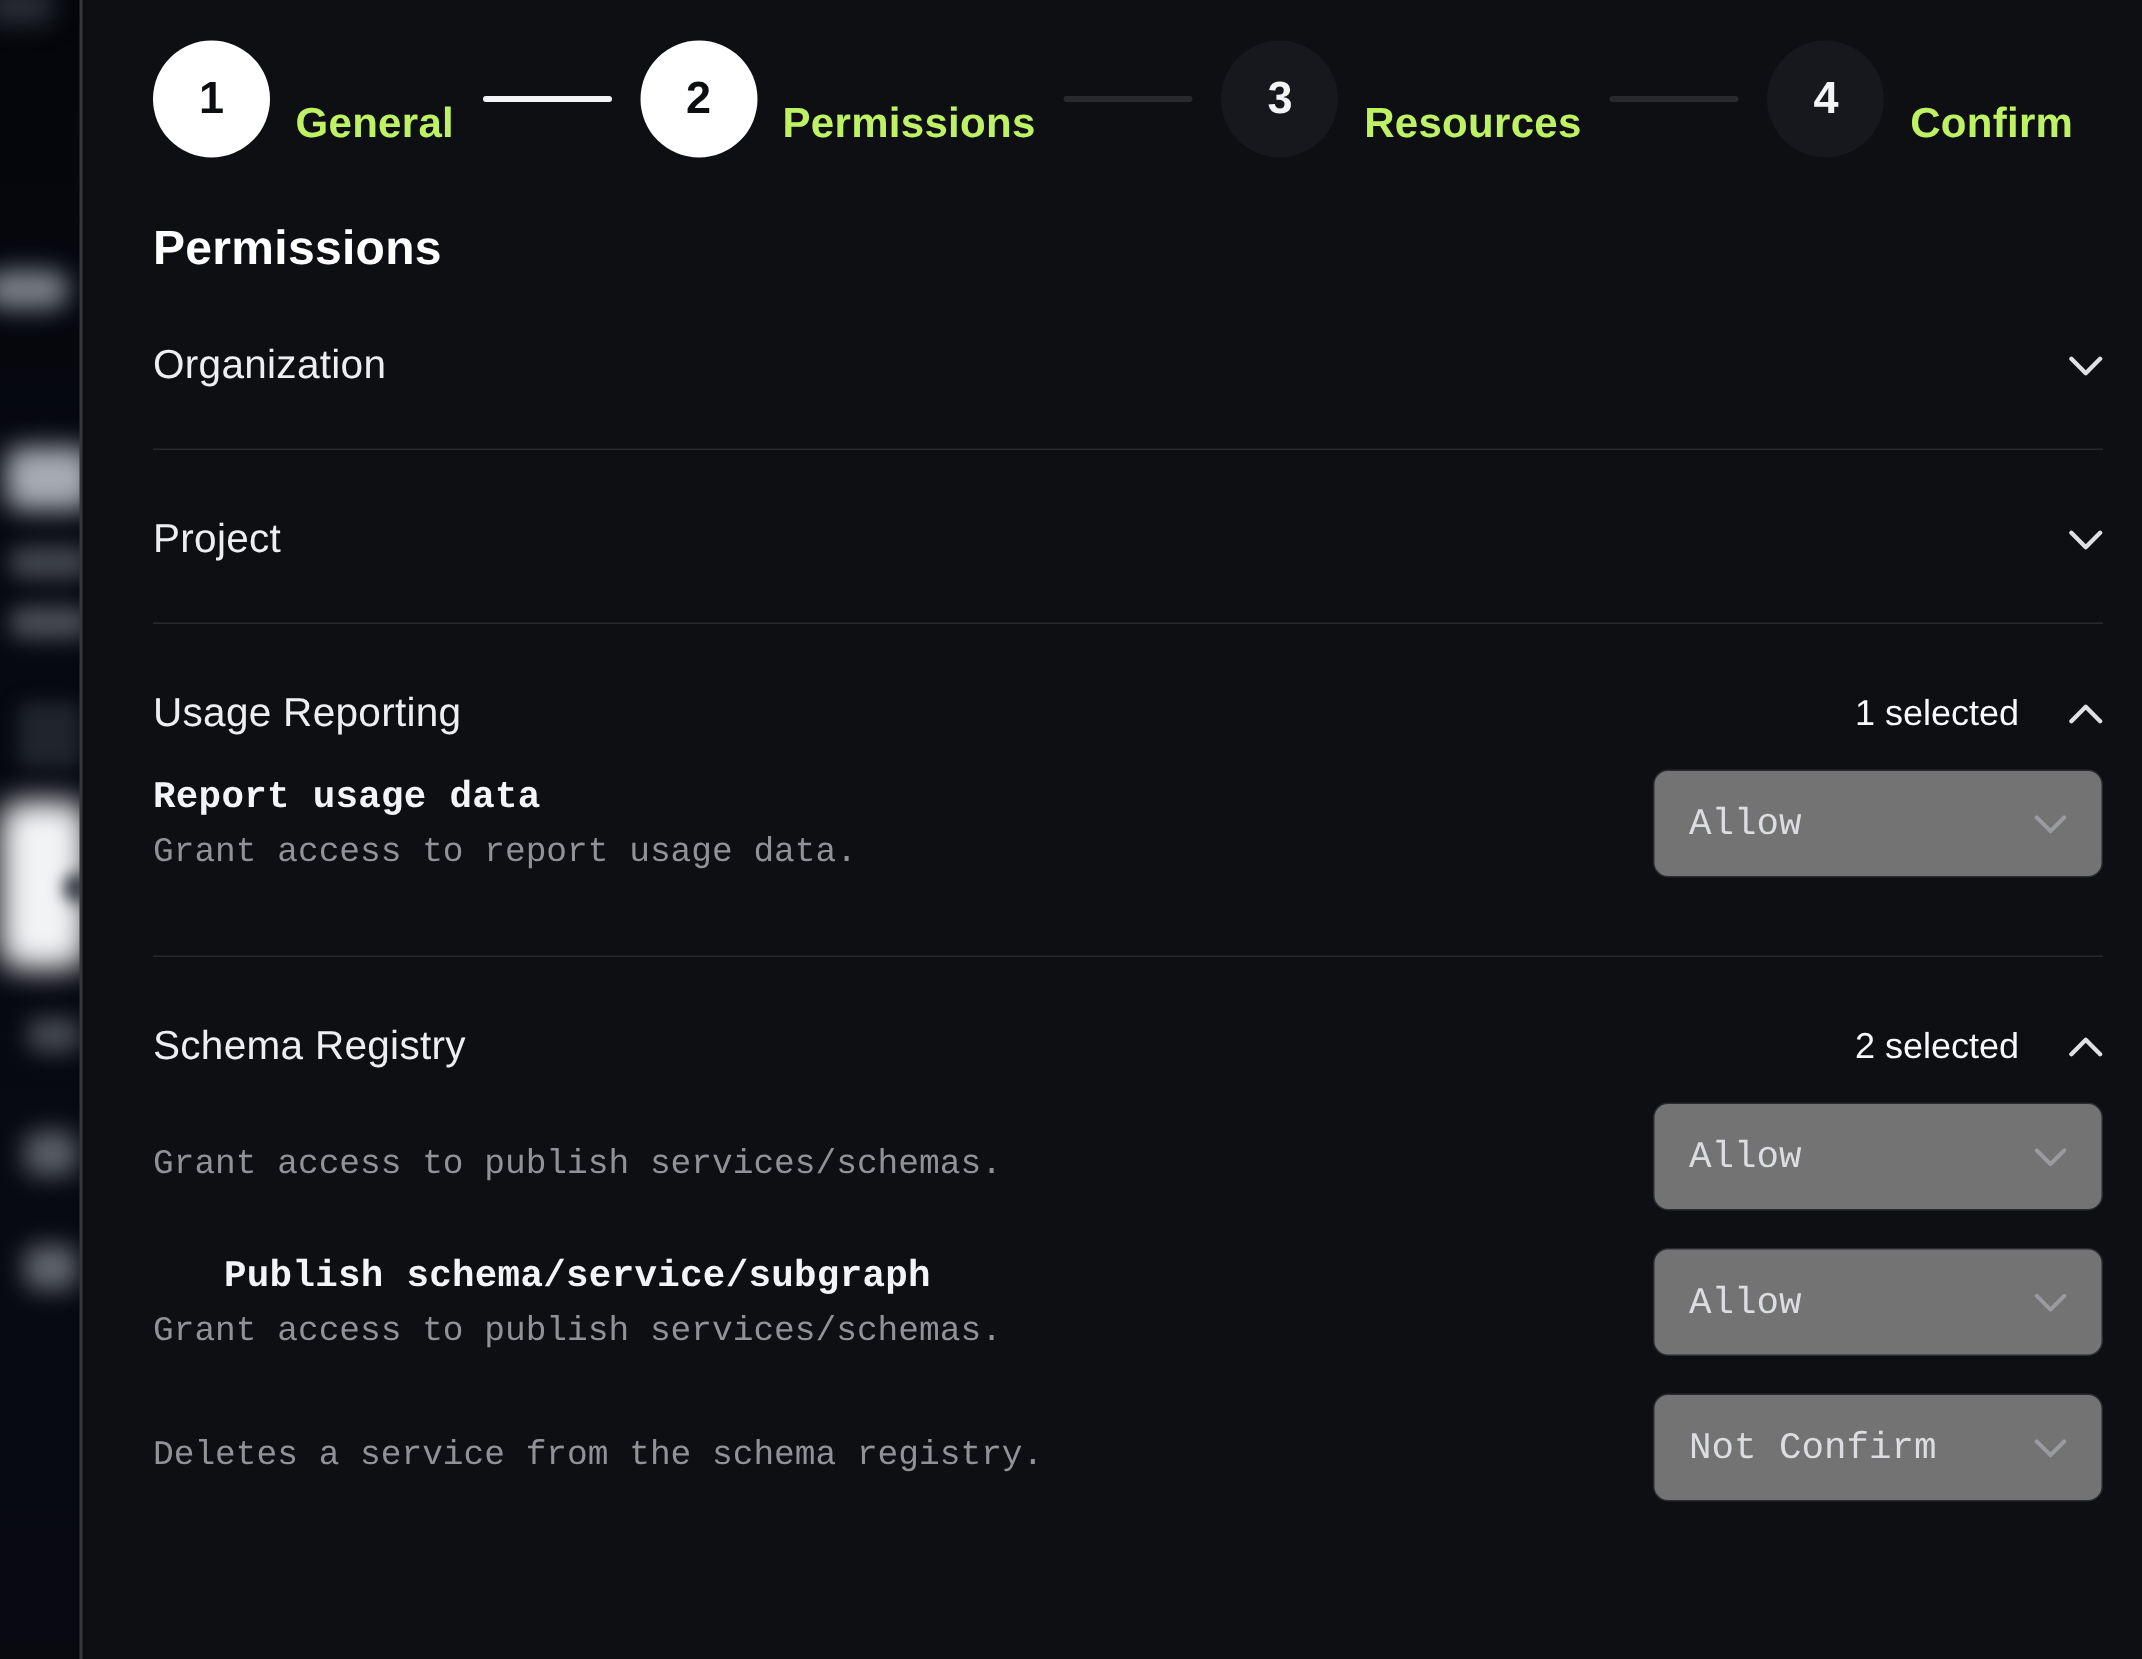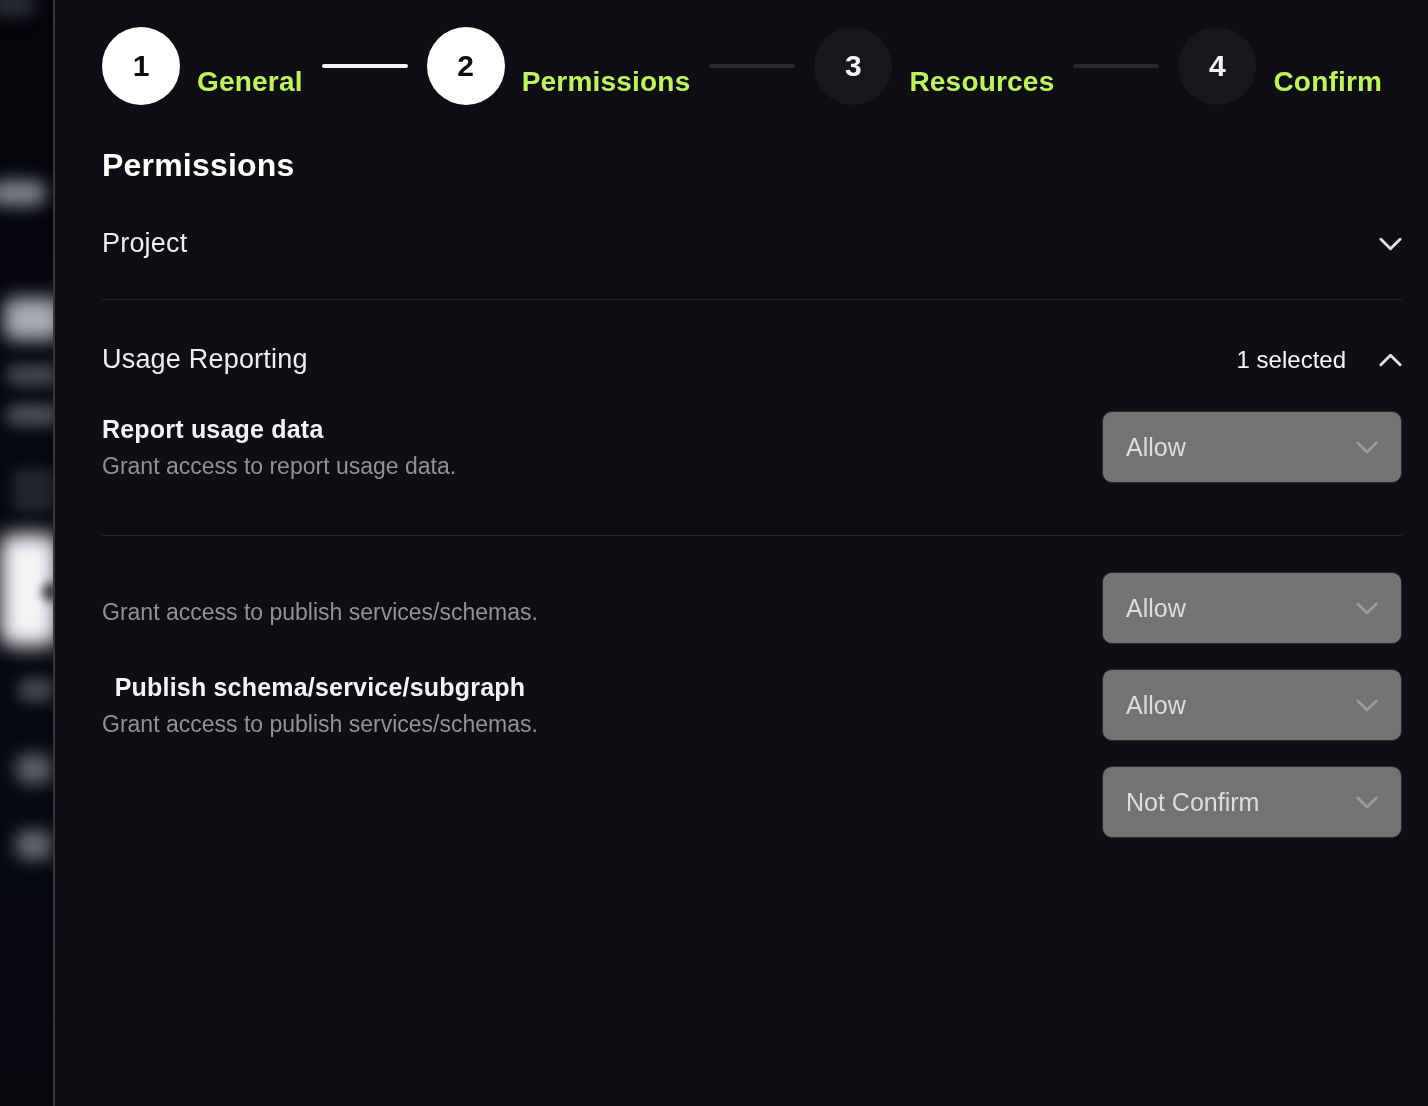--- a/index.html
+++ b/index.html
@@ -69,21 +69,21 @@
   .selected-wrap { display:flex; align-items:center; gap:33px; }
   .selected-count { font-size:24px; font-weight:500; color:#f7f8f9; }
   .chev { display:block; }
   .chev-section { color:#dfe0e3; }
   .chev-select  { color:#9a9ba0; }
 
   .divider { height:1px; background:#27282b; margin-top:40px; }
   .divider.after-items { margin-top:52px; }
 
   
-  .perm-list { margin-top:36px; }
+  .perm-list { margin-top:22px;font-family:Liberation Mono, monospace; }
   .perm-item { display:flex; align-items:center; justify-content:space-between; }
   .perm-item + .perm-item { margin-top:25px;text-align:center; }
   .perm-title { font-size:25px; font-weight:700; color:#f3f4f5; letter-spacing:.2px; }
   .perm-desc  { font-size:23px; font-weight:400; color:#919297; margin-top:9px; }
 
   .select {
     width:300px; height:72px; flex:none;
     background:#737373; border:1px solid #2a2b31; border-radius:10px;
     display:flex; align-items:center; justify-content:space-between;
     padding:0 23px; cursor:pointer;
@@ -135,20 +135,29 @@
     <div class="step">
       <div class="step-circle todo">
         <span>4</span>
       </div>
       <span class="step-label">Confirm</span>
     </div>
   </div>
 
   <h1 class="page-title">Permissions</h1>
 
+  <div class="section">
+    <div class="section-header">
+      <span class="section-title">Organization</span>
+      <svg class="chev chev-section" width="23" height="14" viewBox="0 0 24 14">
+          <polyline points="2,2 12,12 22,2" fill="none" stroke="currentColor" stroke-width="3" stroke-linecap="round" stroke-linejoin="round"></polyline>
+        </svg>
+    </div>
+    <div class="divider"></div>
+  </div>
 
   <div class="section">
     <div class="section-header">
       <span class="section-title">Project</span>
       <svg class="chev chev-section" width="23" height="14" viewBox="0 0 24 14">
           <polyline points="2,2 12,12 22,2" fill="none" stroke="currentColor" stroke-width="3" stroke-linecap="round" stroke-linejoin="round"></polyline>
         </svg>
     </div>
     <div class="divider"></div>
   </div>
@@ -174,20 +183,29 @@
           <svg class="chev chev-select" width="22" height="13" viewBox="0 0 24 14">
               <polyline points="2,2 12,12 22,2" fill="none" stroke="currentColor" stroke-width="3" stroke-linecap="round" stroke-linejoin="round"></polyline>
             </svg>
         </div>
       </div>
     </div>
     <div class="divider after-items"></div>
   </div>
 
   <div class="section">
+    <div class="section-header">
+      <span class="section-title">Schema Registry</span>
+      <span class="selected-wrap">
+        <span class="selected-count">2 selected</span>
+        <svg class="chev chev-section" width="23" height="14" viewBox="0 0 24 14">
+            <polyline points="2,12 12,2 22,12" fill="none" stroke="currentColor" stroke-width="3" stroke-linecap="round" stroke-linejoin="round"></polyline>
+          </svg>
+      </span>
+    </div>
     <div class="perm-list">
       <div class="perm-item">
         <div class="perm-text">
           <div class="perm-desc">Grant access to publish services/schemas.</div>
         </div>
         <div class="select">
           <span class="select-value">Allow</span>
           <svg class="chev chev-select" width="22" height="13" viewBox="0 0 24 14">
               <polyline points="2,2 12,12 22,2" fill="none" stroke="currentColor" stroke-width="3" stroke-linecap="round" stroke-linejoin="round"></polyline>
             </svg>
@@ -200,20 +218,21 @@
         </div>
         <div class="select">
           <span class="select-value">Allow</span>
           <svg class="chev chev-select" width="22" height="13" viewBox="0 0 24 14">
               <polyline points="2,2 12,12 22,2" fill="none" stroke="currentColor" stroke-width="3" stroke-linecap="round" stroke-linejoin="round"></polyline>
             </svg>
         </div>
       </div>
       <div class="perm-item">
         <div class="perm-text">
+          <div class="perm-desc">Deletes a service from the schema registry.</div>
         </div>
         <div class="select">
           <span class="select-value">Not Confirm</span>
           <svg class="chev chev-select" width="22" height="13" viewBox="0 0 24 14">
               <polyline points="2,2 12,12 22,2" fill="none" stroke="currentColor" stroke-width="3" stroke-linecap="round" stroke-linejoin="round"></polyline>
             </svg>
         </div>
       </div>
     </div>
   </div>

